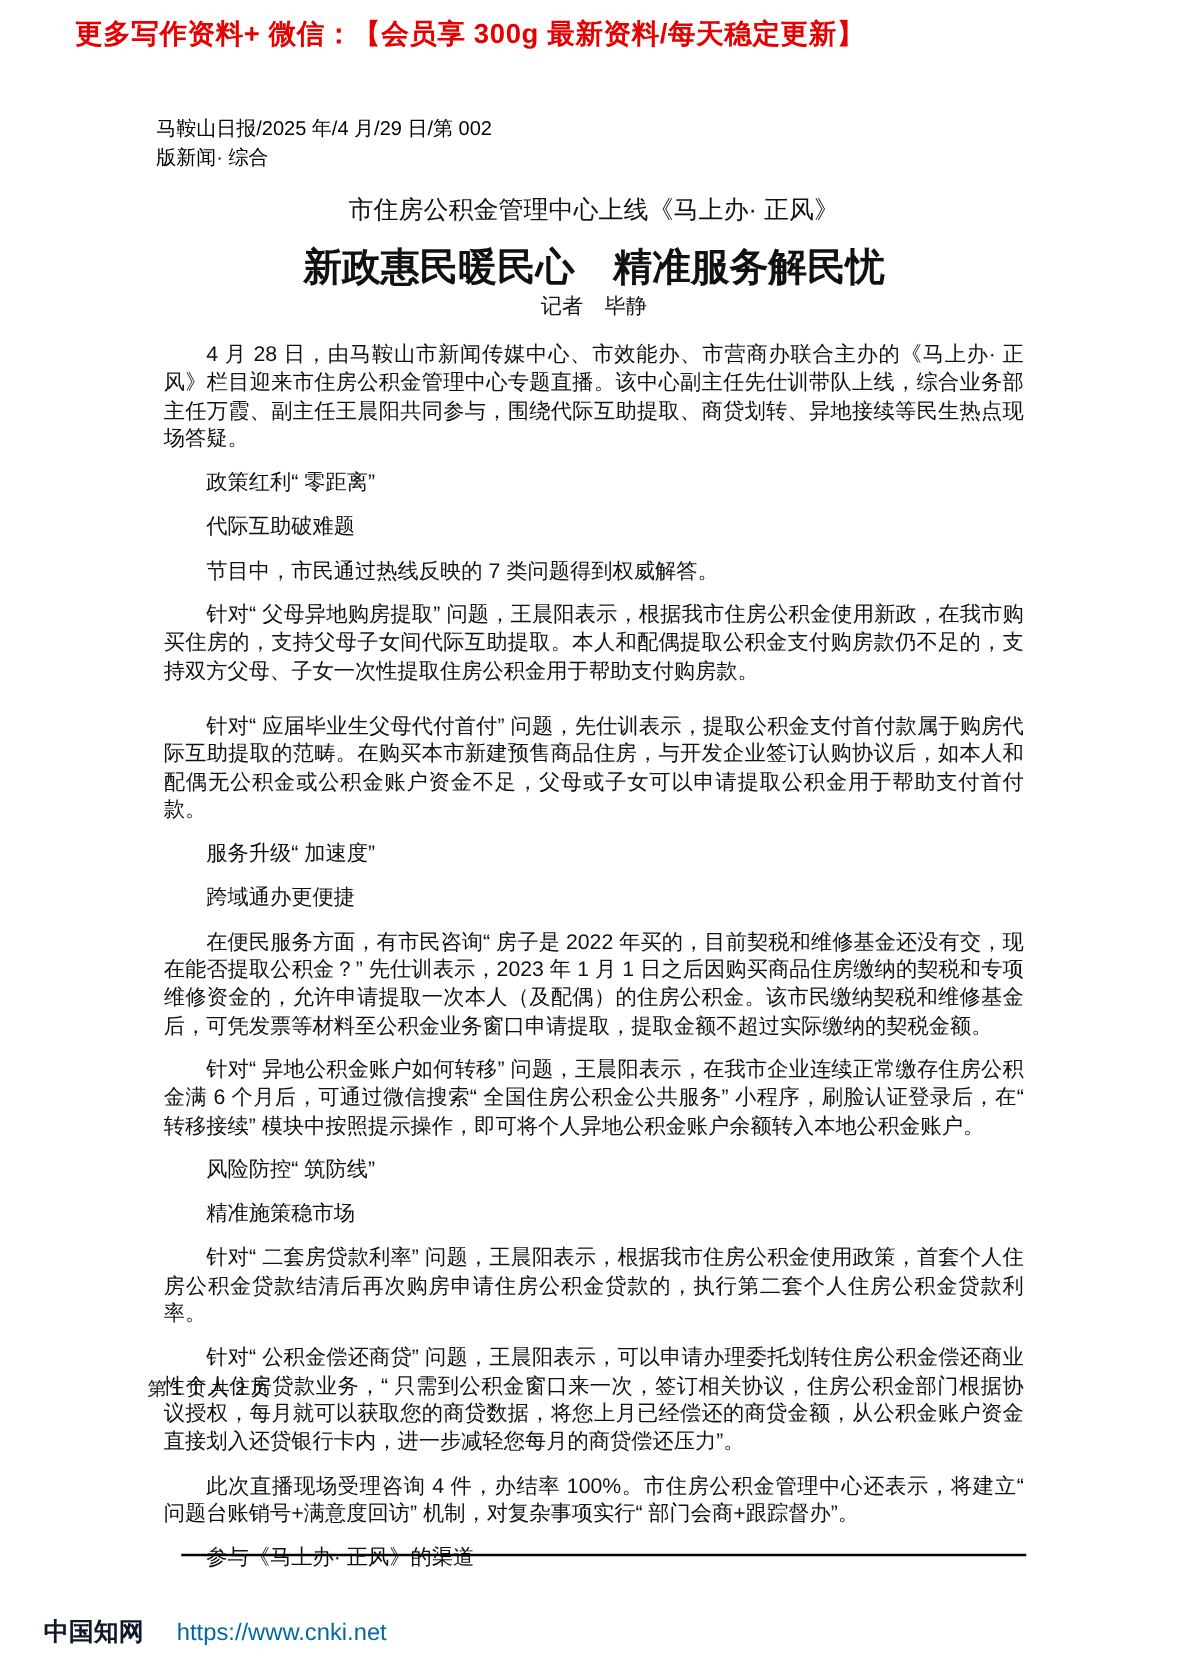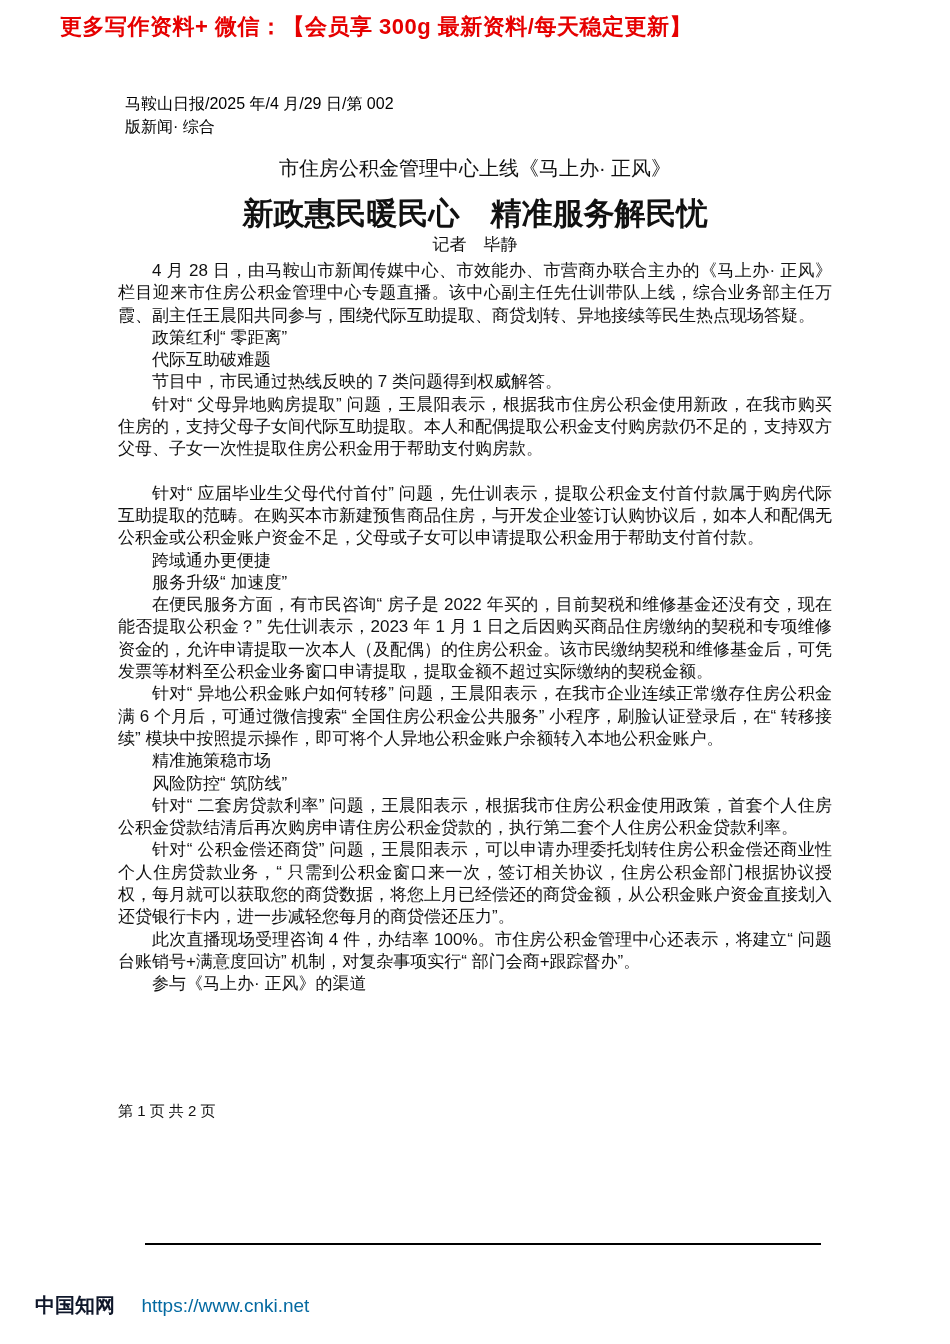--- a/index.html
+++ b/index.html
@@ -63,21 +63,21 @@
     left: 118px;
     top: 260px;
     width: 714px;
     font-size: 17px;
     line-height: 22.3px;
     text-align: justify;
     text-justify: inter-ideograph;
   }
   .bodytext .para,
   .bodytext .subhead {
-    margin: 0;
+    margin: 13px;
     text-indent: 2em;
   }
   .bodytext .gap {
     margin-top: 22px;
   }
   .pagenum {
     position: absolute;
     left: 118px;
     top: 1102px;
     width: 690px;
@@ -130,26 +130,26 @@
     <div class="byline">记者　毕静</div>
   </div>
 
   <div class="bodytext">
       <div class="para">4 月 28 日，由马鞍山市新闻传媒中心、市效能办、市营商办联合主办的《马上办· 正风》栏目迎来市住房公积金管理中心专题直播。该中心副主任先仕训带队上线，综合业务部主任万霞、副主任王晨阳共同参与，围绕代际互助提取、商贷划转、异地接续等民生热点现场答疑。</div>
       <div class="subhead">政策红利“ 零距离”</div>
       <div class="subhead">代际互助破难题</div>
       <div class="para">节目中，市民通过热线反映的 7 类问题得到权威解答。</div>
       <div class="para">针对“ 父母异地购房提取” 问题，王晨阳表示，根据我市住房公积金使用新政，在我市购买住房的，支持父母子女间代际互助提取。本人和配偶提取公积金支付购房款仍不足的，支持双方父母、子女一次性提取住房公积金用于帮助支付购房款。</div>
       <div class="para gap">针对“ 应届毕业生父母代付首付” 问题，先仕训表示，提取公积金支付首付款属于购房代际互助提取的范畴。在购买本市新建预售商品住房，与开发企业签订认购协议后，如本人和配偶无公积金或公积金账户资金不足，父母或子女可以申请提取公积金用于帮助支付首付款。</div>
+      <div class="subhead">服务升级“ 加速度”</div>
       <div class="subhead">跨域通办更便捷</div>
-      <div class="subhead">服务升级“ 加速度”</div>
       <div class="para">在便民服务方面，有市民咨询“ 房子是 2022 年买的，目前契税和维修基金还没有交，现在能否提取公积金？” 先仕训表示，2023 年 1 月 1 日之后因购买商品住房缴纳的契税和专项维修资金的，允许申请提取一次本人（及配偶）的住房公积金。该市民缴纳契税和维修基金后，可凭发票等材料至公积金业务窗口申请提取，提取金额不超过实际缴纳的契税金额。</div>
       <div class="para">针对“ 异地公积金账户如何转移” 问题，王晨阳表示，在我市企业连续正常缴存住房公积金满 6 个月后，可通过微信搜索“ 全国住房公积金公共服务” 小程序，刷脸认证登录后，在“ 转移接续” 模块中按照提示操作，即可将个人异地公积金账户余额转入本地公积金账户。</div>
+      <div class="subhead">风险防控“ 筑防线”</div>
       <div class="subhead">精准施策稳市场</div>
-      <div class="subhead">风险防控“ 筑防线”</div>
       <div class="para">针对“ 二套房贷款利率” 问题，王晨阳表示，根据我市住房公积金使用政策，首套个人住房公积金贷款结清后再次购房申请住房公积金贷款的，执行第二套个人住房公积金贷款利率。</div>
       <div class="para">针对“ 公积金偿还商贷” 问题，王晨阳表示，可以申请办理委托划转住房公积金偿还商业性个人住房贷款业务，“ 只需到公积金窗口来一次，签订相关协议，住房公积金部门根据协议授权，每月就可以获取您的商贷数据，将您上月已经偿还的商贷金额，从公积金账户资金直接划入还贷银行卡内，进一步减轻您每月的商贷偿还压力”。</div>
       <div class="para">此次直播现场受理咨询 4 件，办结率 100%。市住房公积金管理中心还表示，将建立“ 问题台账销号+满意度回访” 机制，对复杂事项实行“ 部门会商+跟踪督办”。</div>
       <div class="subhead">参与《马上办· 正风》的渠道</div>
     </div>
 
   <div class="pagenum">第 1 页 共 2 页</div>
 
   <hr class="sep">
 

